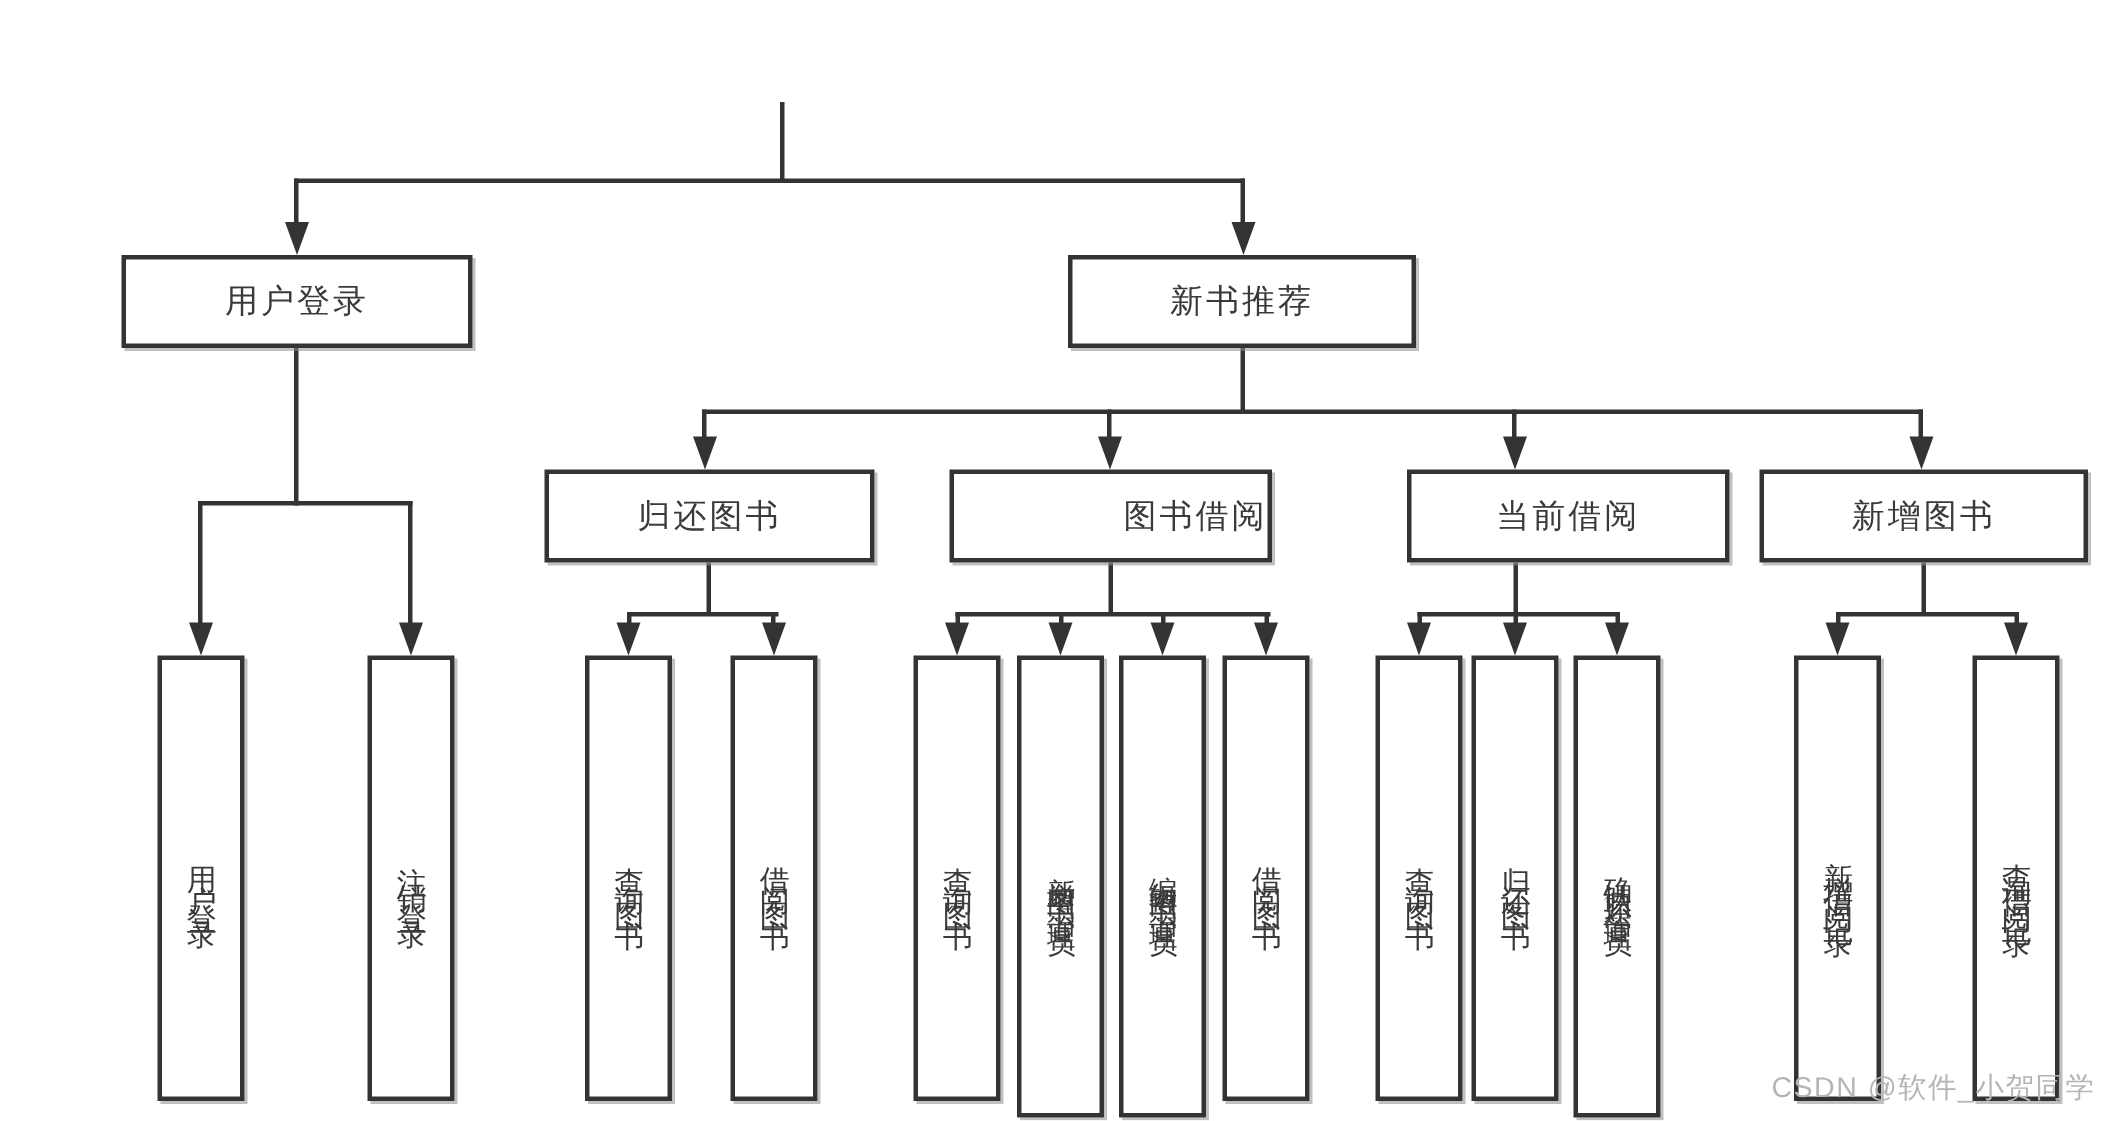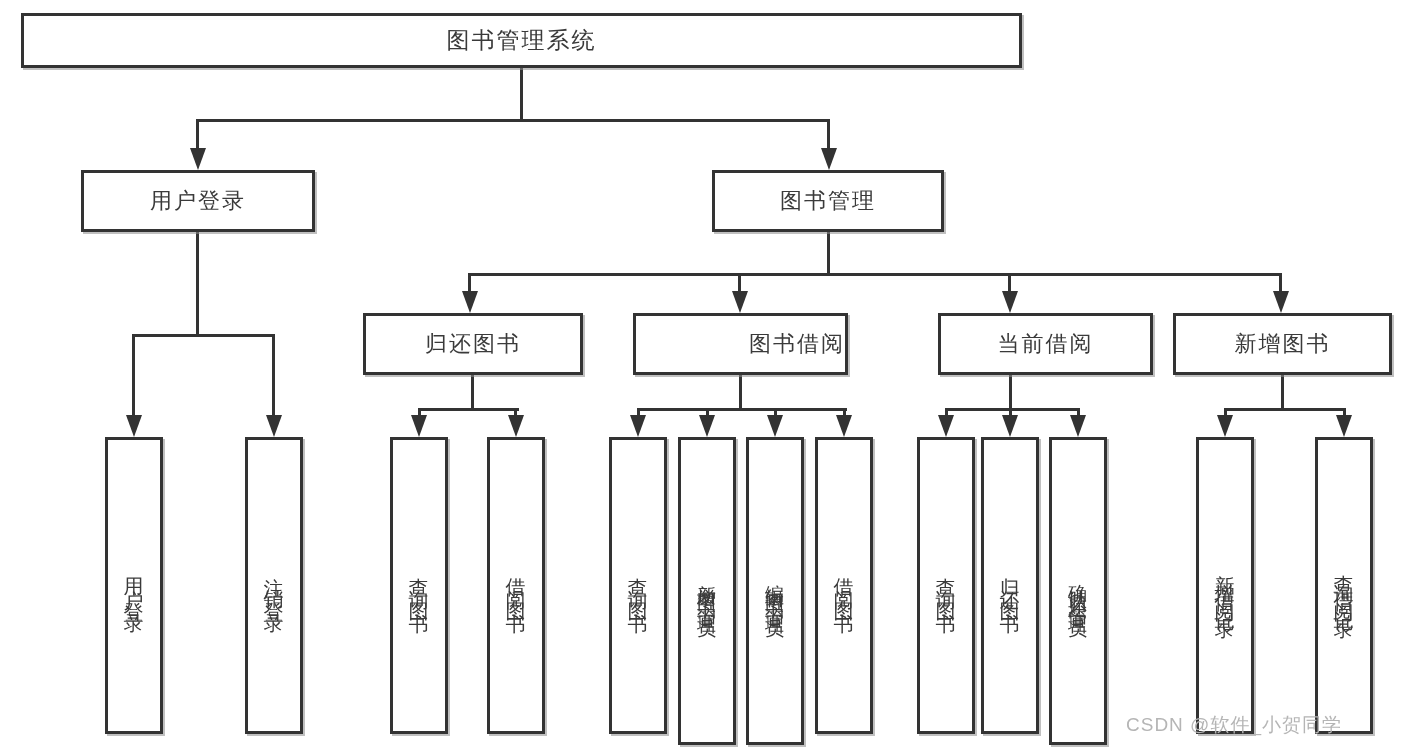--- a/index.html
+++ b/index.html
@@ -22,21 +22,21 @@
   }
   .mid   { letter-spacing:9px; }
   .dense { font-size:19px; letter-spacing:5px; }
   .ln { position:absolute; background:#333333; }
   .ar {
     position:absolute; width:0; height:0;
     border-left:8px solid transparent; border-right:8px solid transparent;
     border-top:22px solid #333333;
   }
   .watermark {
-    position:absolute; left:1126px; top:712px;
+    position:absolute; left:1181px; top:712px;
     font-size:19px; letter-spacing:1px; color:#b5b5b5; white-space:nowrap;
   }
 </style>
 </head>
 <body>
 
 <div class="canvas">
 
   <div class="ln" style="left:520px; top:68px;  width:3px;  height:52px;"></div>
   <div class="ln" style="left:196px; top:119px; width:634px; height:3px;"></div>
@@ -90,29 +90,26 @@
   <div class="ar" style="left:1002px; top:415px;"></div>
   <div class="ar" style="left:1070px; top:415px;"></div>
 
   <div class="ln" style="left:1281px; top:375px; width:3px;   height:35px;"></div>
   <div class="ln" style="left:1224px; top:408px; width:122px; height:3px;"></div>
   <div class="ln" style="left:1224px; top:408px; width:3px;   height:10px;"></div>
   <div class="ln" style="left:1343px; top:408px; width:3px;   height:10px;"></div>
   <div class="ar" style="left:1217px; top:415px;"></div>
   <div class="ar" style="left:1336px; top:415px;"></div>
 
-  <div class="box" style="left:21px; top:13px; width:1001px; height:55px;">
-    <span class="hlabel root">图书管理系统</span>
-  </div>
 
   <div class="box" style="left:81px; top:170px; width:234px; height:62px;">
     <span class="hlabel">用户登录</span>
   </div>
   <div class="box" style="left:712px; top:170px; width:232px; height:62px;">
-    <span class="hlabel">图书管理</span>
+    <span class="hlabel">新书推荐</span>
   </div>
 
   <div class="box" style="left:363px; top:313px; width:220px; height:62px;">
     <span class="hlabel">归还图书</span>
   </div>
   <div class="box" style="left:633px; top:313px; width:215px; height:62px;justify-content:flex-end;">
     <span class="hlabel">图书借阅</span>
   </div>
   <div class="box" style="left:938px; top:313px; width:215px; height:62px;">
     <span class="hlabel">当前借阅</span>

